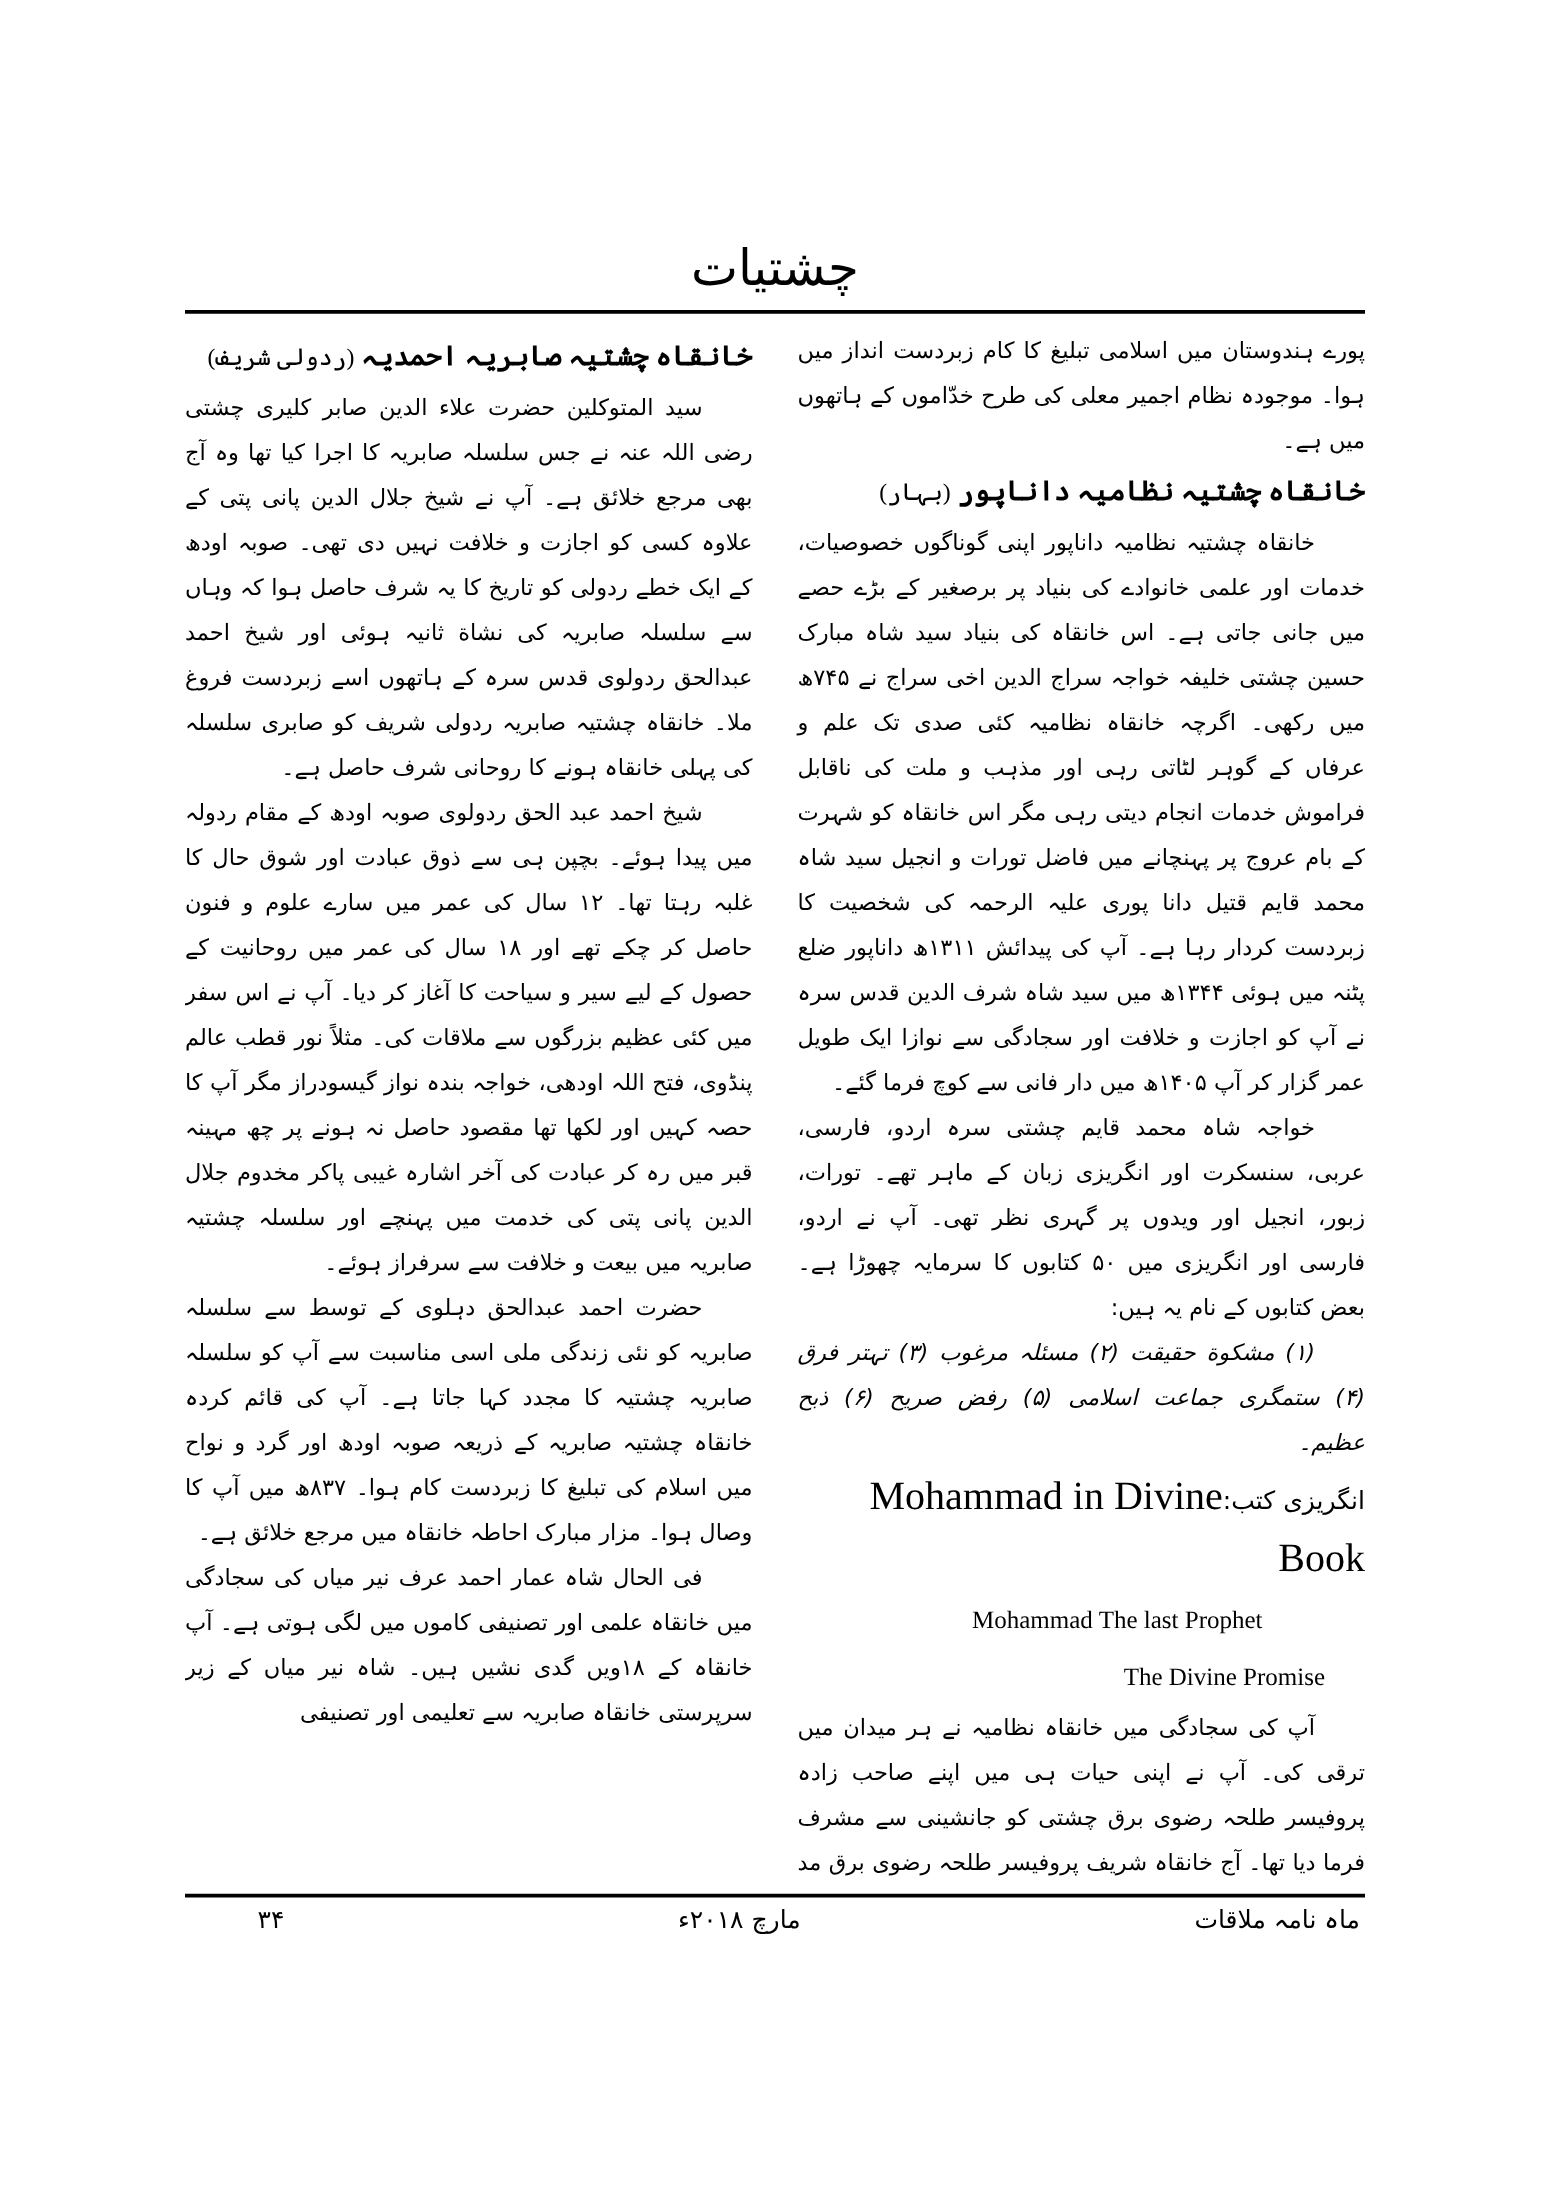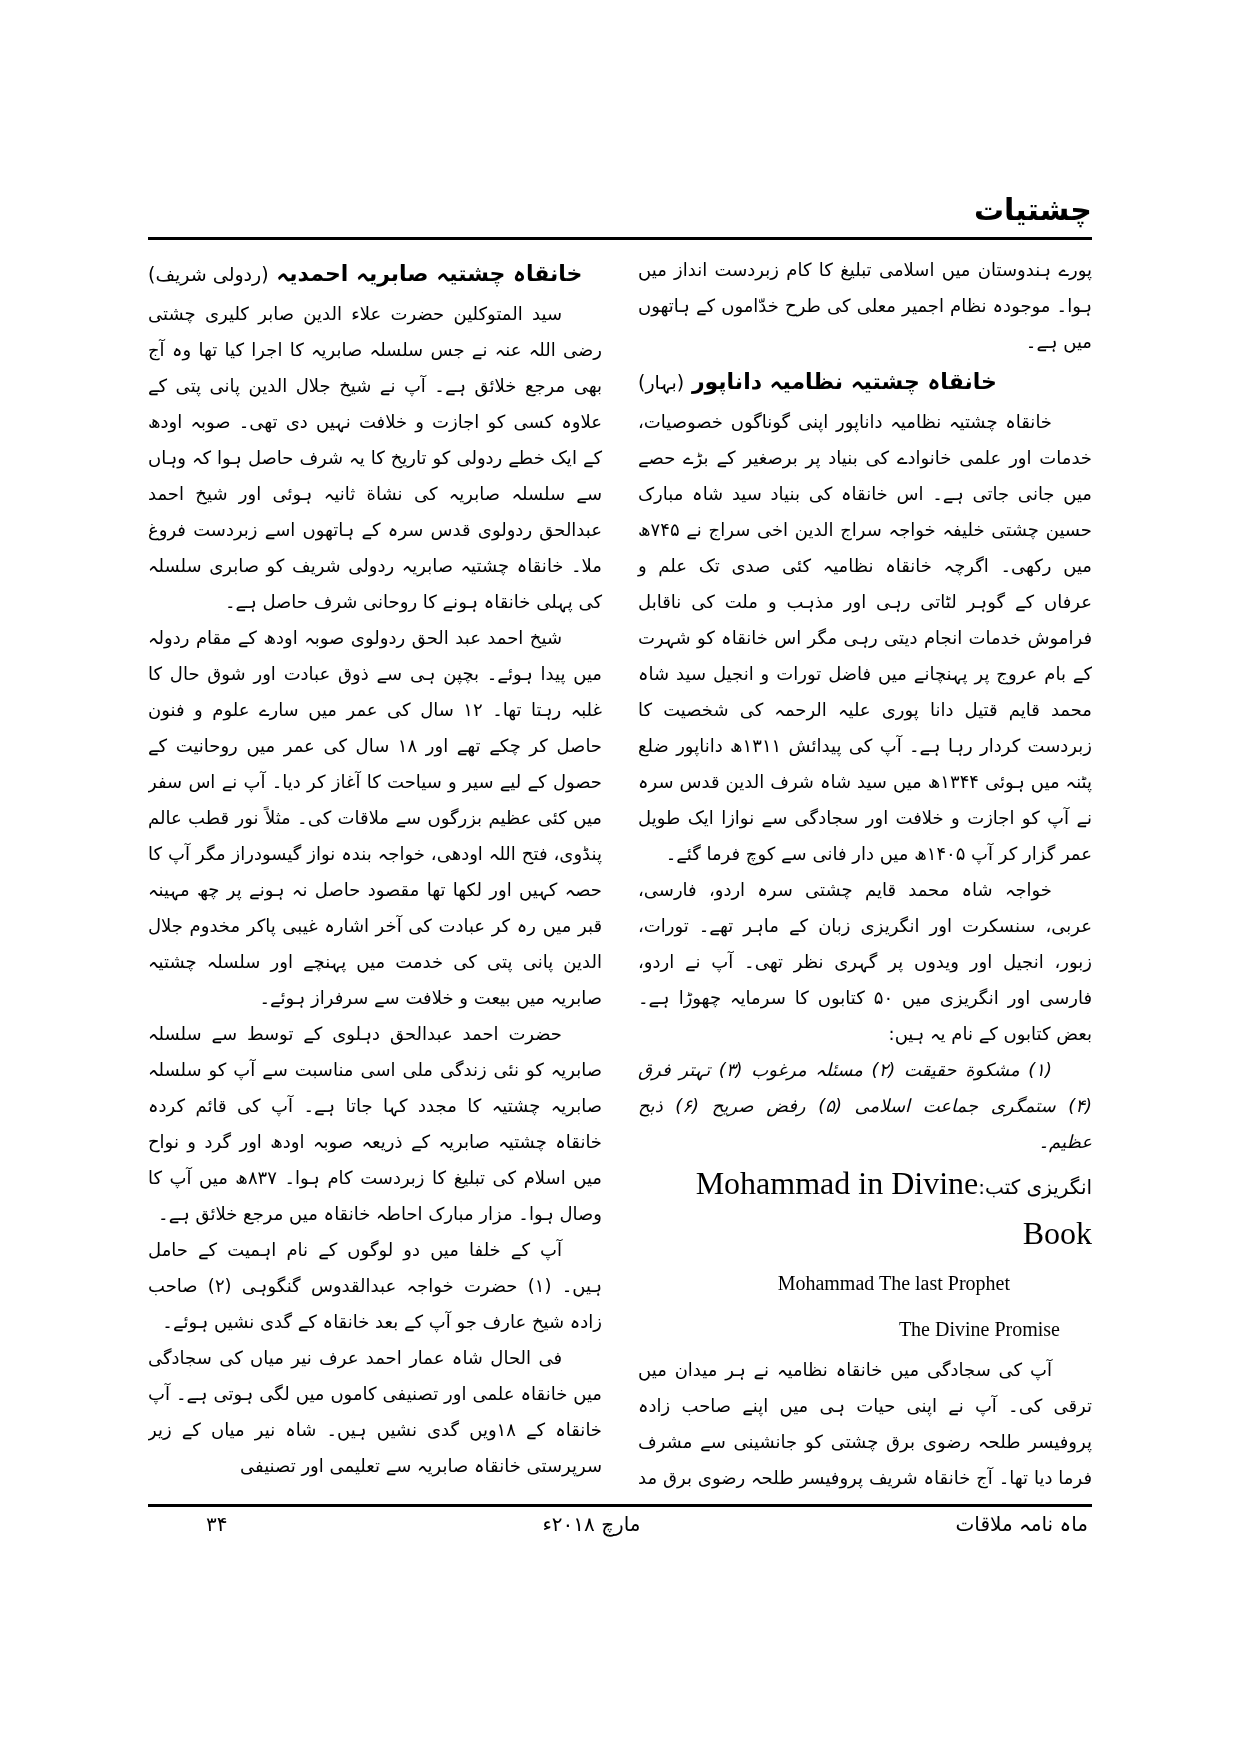--- a/index.html
+++ b/index.html
@@ -1,26 +1,26 @@
 <!DOCTYPE html>
 <html lang="ur"><head>
 <meta charset="utf-8">
 <style>
   html,body{margin:0;padding:0;background:#ffffff;color:#000;}
   body{width:1240px;height:1754px;position:relative;overflow:hidden;
        font-family:"DejaVu Sans",sans-serif;}
   .page{padding:192px 148px 0 148px;}
-  .header-title{text-align:right;font-weight:bold;font-size:30px;letter-spacing:1px;}
+  .header-title{text-align:center;font-weight:normal;font-size:40px;letter-spacing:1px;}
   .rule{border-top:3px solid #000;height:0;}
   .header .rule{margin-top:10px;}
   .columns{display:flex;gap:36px;margin-top:12px;height:1238px;overflow:hidden;direction:rtl;}
   .col{width:454px;direction:rtl;text-align:justify;font-size:18px;line-height:36px;}
   .col p{margin:0;text-indent:40px;}
   .col p.noindent{text-indent:0;}
-  .col h3{margin:3px 0;text-align:left;font-size:22px;font-weight:bold;line-height:38px;}
+  .col h3{margin:3px 0;text-align:right;font-size:22px;font-weight:bold;line-height:38px;font-family:Liberation Serif, serif;}
   .col h3 .note{font-weight:normal;font-size:19px;}
   .books{text-indent:24px;font-style:italic;}
   .eng-row{direction:rtl;text-align:right;line-height:46px;font-size:20px;}
   .eng{font-family:"Liberation Serif",serif;font-size:32px;}
   .eng-line{direction:ltr;text-align:right;line-height:46px;font-family:"Liberation Serif",serif;font-size:20px;}
   .eng-line.rtl{direction:rtl;unicode-bidi:plaintext;}
   .g82{padding-right:82px;}
   .g32{padding-right:32px;}
   .g52{padding-right:52px;}
   .footer{margin-top:14px;}
@@ -52,21 +52,20 @@
       <div class="eng-line g82">Mohammad The last Prophet</div>
       <div class="eng-line g32">The Divine Promise</div>
       <p>آپ کی سجادگی میں خانقاہ نظامیہ نے ہر میدان میں ترقی کی۔ آپ نے اپنی حیات ہی میں اپنے صاحب زادہ پروفیسر طلحہ رضوی برق چشتی کو جانشینی سے مشرف فرما دیا تھا۔ آج خانقاہ شریف پروفیسر طلحہ رضوی برق مد ظلہ العالی کی علمی شخصیت کے زیر سرپرستی مذہب و مسلک کی اشاعت و تحفظ میں ہمہ تن لگی ہوئی ہے۔ پروفیسر طلحہ رضوی برق نہایت ہی ذی اخلاق اور ملنسار ہیں۔ سجادگی کا زعم انہیں چھوکر بھی نہیں گزرا ہے۔ فارسی ادب کے ماہر ادیب اور کہنہ مشق شاعر</p>
     </div>
 
     <div class="col">
       <h3><span>خانقاہ چشتیہ صابریہ احمدیہ</span> <span class="note">(ردولی شریف)</span></h3>
       <p>سید المتوکلین حضرت علاء الدین صابر کلیری چشتی رضی اللہ عنہ نے جس سلسلہ صابریہ کا اجرا کیا تھا وہ آج بھی مرجع خلائق ہے۔ آپ نے شیخ جلال الدین پانی پتی کے علاوہ کسی کو اجازت و خلافت نہیں دی تھی۔ صوبہ اودھ کے ایک خطے ردولی کو تاریخ کا یہ شرف حاصل ہوا کہ وہاں سے سلسلہ صابریہ کی نشاة ثانیہ ہوئی اور شیخ احمد عبدالحق ردولوی قدس سرہ کے ہاتھوں اسے زبردست فروغ ملا۔ خانقاہ چشتیہ صابریہ ردولی شریف کو صابری سلسلہ کی پہلی خانقاہ ہونے کا روحانی شرف حاصل ہے۔</p>
       <p>شیخ احمد عبد الحق ردولوی صوبہ اودھ کے مقام ردولہ میں پیدا ہوئے۔ بچپن ہی سے ذوق عبادت اور شوق حال کا غلبہ رہتا تھا۔ ۱۲ سال کی عمر میں سارے علوم و فنون حاصل کر چکے تھے اور ۱۸ سال کی عمر میں روحانیت کے حصول کے لیے سیر و سیاحت کا آغاز کر دیا۔ آپ نے اس سفر میں کئی عظیم بزرگوں سے ملاقات کی۔ مثلاً نور قطب عالم پنڈوی، فتح اللہ اودھی، خواجہ بندہ نواز گیسودراز مگر آپ کا حصہ کہیں اور لکھا تھا مقصود حاصل نہ ہونے پر چھ مہینہ قبر میں رہ کر عبادت کی آخر اشارہ غیبی پاکر مخدوم جلال الدین پانی پتی کی خدمت میں پہنچے اور سلسلہ چشتیہ صابریہ میں بیعت و خلافت سے سرفراز ہوئے۔</p>
       <p>حضرت احمد عبدالحق دہلوی کے توسط سے سلسلہ صابریہ کو نئی زندگی ملی اسی مناسبت سے آپ کو سلسلہ صابریہ چشتیہ کا مجدد کہا جاتا ہے۔ آپ کی قائم کردہ خانقاہ چشتیہ صابریہ کے ذریعہ صوبہ اودھ اور گرد و نواح میں اسلام کی تبلیغ کا زبردست کام ہوا۔ ۸۳۷ھ میں آپ کا وصال ہوا۔ مزار مبارک احاطہ خانقاہ میں مرجع خلائق ہے۔</p>
-      <p>آپ کے خلفا میں دو لوگوں کے نام اہمیت کے حامل ہیں۔ (۱) حضرت خواجہ عبدالقدوس گنگوہی (۲) صاحب زادہ شیخ عارف جو آپ کے بعد خانقاہ کے گدی نشیں ہوئے۔</p>
       <p>فی الحال شاہ عمار احمد عرف نیر میاں کی سجادگی میں خانقاہ علمی اور تصنیفی کاموں میں لگی ہوتی ہے۔ آپ خانقاہ کے ۱۸ویں گدی نشیں ہیں۔ شاہ نیر میاں کے زیر سرپرستی خانقاہ صابریہ سے تعلیمی اور تصنیفی</p>
     </div>
 
   </div>
 
   <div class="footer">
     <div class="rule"></div>
     <div class="footer-row">
       <span>ماہ نامہ ملاقات</span>
       <span class="center">مارچ ۲۰۱۸ء</span>

